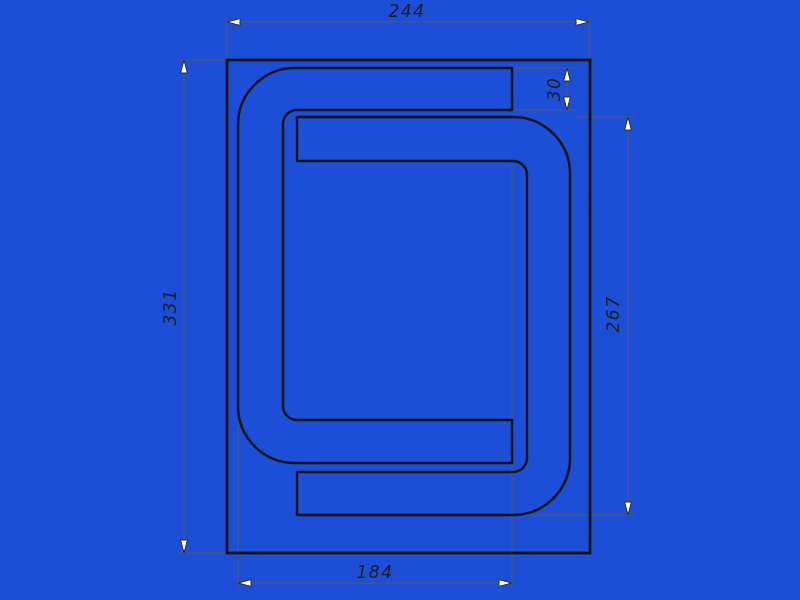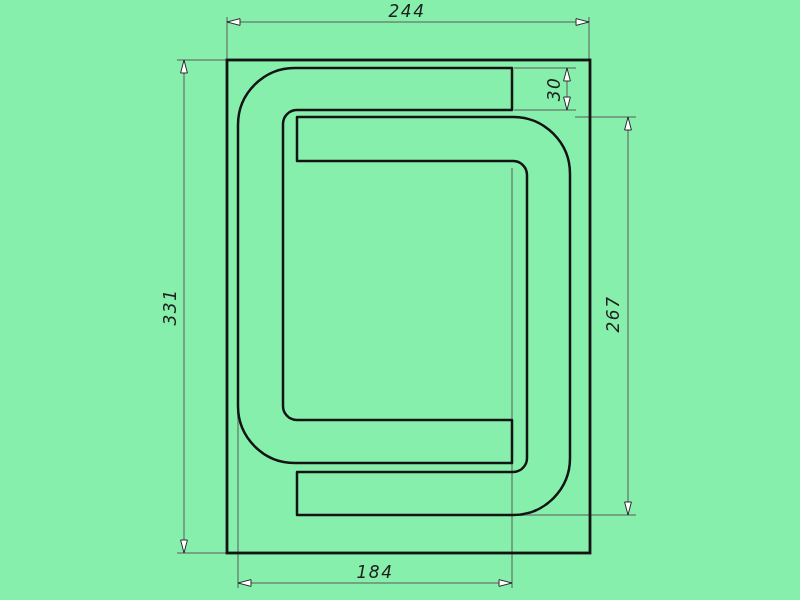--- a/index.html
+++ b/index.html
@@ -1,19 +1,19 @@
 <!DOCTYPE html>
 <html><head>
 <meta charset="utf-8">
 <style>
   html,body{margin:0;padding:0;background:#e8e8e8;}
   .canvas{
     position:relative;
     width:800px;height:600px;
-    background:#86efac;
+    background:#1d4ed8;
     overflow:hidden;
     font-family:"DejaVu Sans",sans-serif;
   }
   svg{display:block;}
   .thick{stroke:#141414;stroke-width:2.5;fill:none;stroke-linejoin:round;}
   .part{stroke:#141414;stroke-width:2.8;fill:none;}
   .dim{stroke:#5a5a5a;stroke-width:1;fill:none;}
   .arrow{fill:#ffffff;stroke:#2b2b2b;stroke-width:1;stroke-linejoin:miter;}
   .dimtext{
     font-family:"DejaVu Sans",sans-serif;

